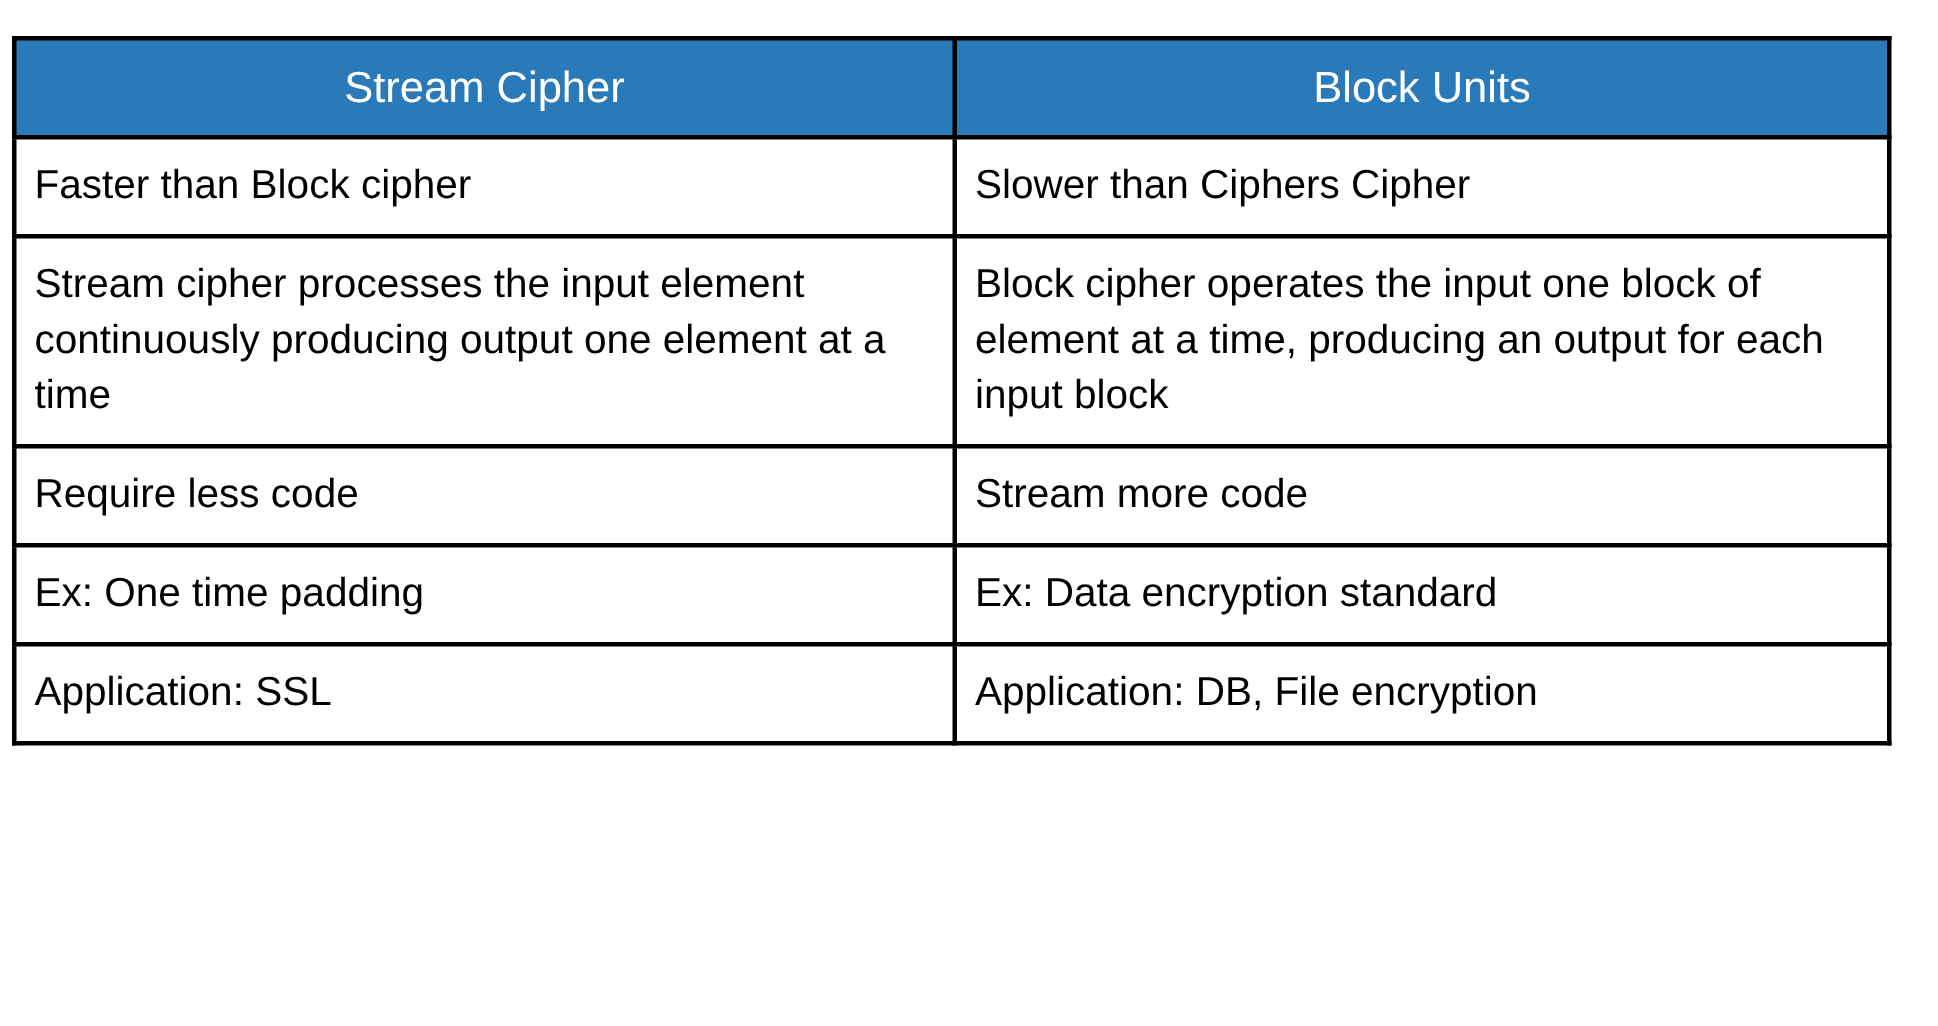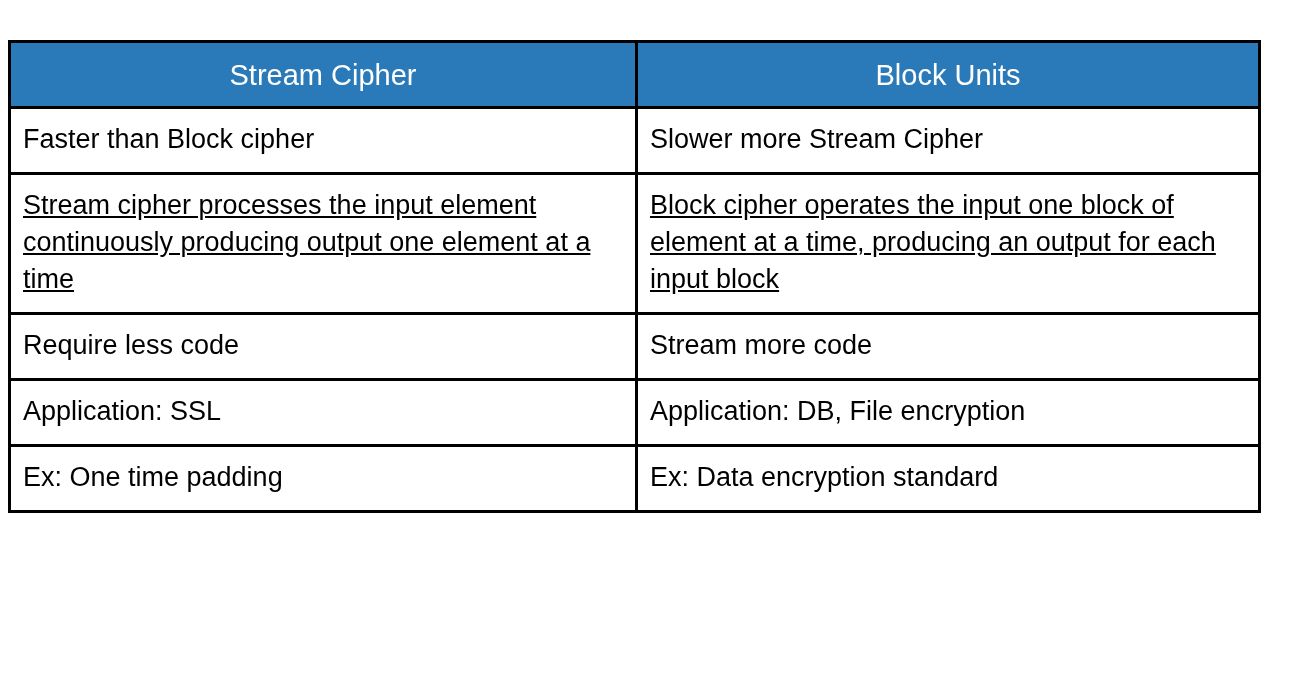--- a/index.html
+++ b/index.html
@@ -19,21 +19,21 @@
   .page {
     position: relative;
     width: 1292px;
     height: 684px;
     background: #ffffff;
   }
 
   .comparison-table {
     position: absolute;
     left: 8px;
-    top: 40px;
+    top: 24px;
     width: 1250px;
     border-collapse: collapse;
     table-layout: fixed;
   }
 
   .comparison-table col.col-left  { width: 627px; }
   .comparison-table col.col-right { width: 623px; }
 
   .comparison-table th,
   .comparison-table td {
@@ -57,21 +57,21 @@
     background: #ffffff;
     color: #000000;
     text-align: left;
     font-size: 27px;
     line-height: 37px;
     padding: 7px 12px 9px 12px;
   }
 
   .comparison-table tbody tr.row-h1 td { height: 66px; }
   .comparison-table tbody tr.row-h2 td { height: 102px; }
-  .comparison-table tbody tr.row-h3 td { height: 140px; text-decoration: underline; }
+  .comparison-table tbody tr.row-h3 td { height: 140px; }
 
   .cell-text {
     display: block;
   }
 </style>
 </head>
 <body>
 
 <div class="page">
 
@@ -87,21 +87,21 @@
       </tr>
     </thead>
     <tbody>
 
 
       <tr class="row-h1">
         <td>
           <span class="cell-text">Faster than Block cipher</span>
         </td>
         <td>
-          <span class="cell-text">Slower more Stream Cipher</span>
+          <span class="cell-text">Slower than Ciphers Cipher</span>
         </td>
       </tr>
 
       <tr class="row-h3">
         <td>
           <span class="cell-text">Stream cipher processes the input element continuously producing output one element at a time</span>
         </td>
         <td>
           <span class="cell-text">Block cipher operates the input one block of element at a time, producing an output for each input block</span>
         </td>
@@ -112,32 +112,32 @@
           <span class="cell-text">Require less code</span>
         </td>
         <td>
           <span class="cell-text">Stream more code</span>
         </td>
       </tr>
 
 
       <tr class="row-h1">
         <td>
-          <span class="cell-text">Application: SSL</span>
+          <span class="cell-text">Ex: One time padding</span>
         </td>
         <td>
-          <span class="cell-text">Application: DB, File encryption</span>
+          <span class="cell-text">Ex: Data encryption standard</span>
         </td>
       </tr>
 
       <tr class="row-h1">
         <td>
-          <span class="cell-text">Ex: One time padding</span>
+          <span class="cell-text">Application: SSL</span>
         </td>
         <td>
-          <span class="cell-text">Ex: Data encryption standard</span>
+          <span class="cell-text">Application: DB, File encryption</span>
         </td>
       </tr>
 
     </tbody>
   </table>
 
 </div>
 
 </body></html>

